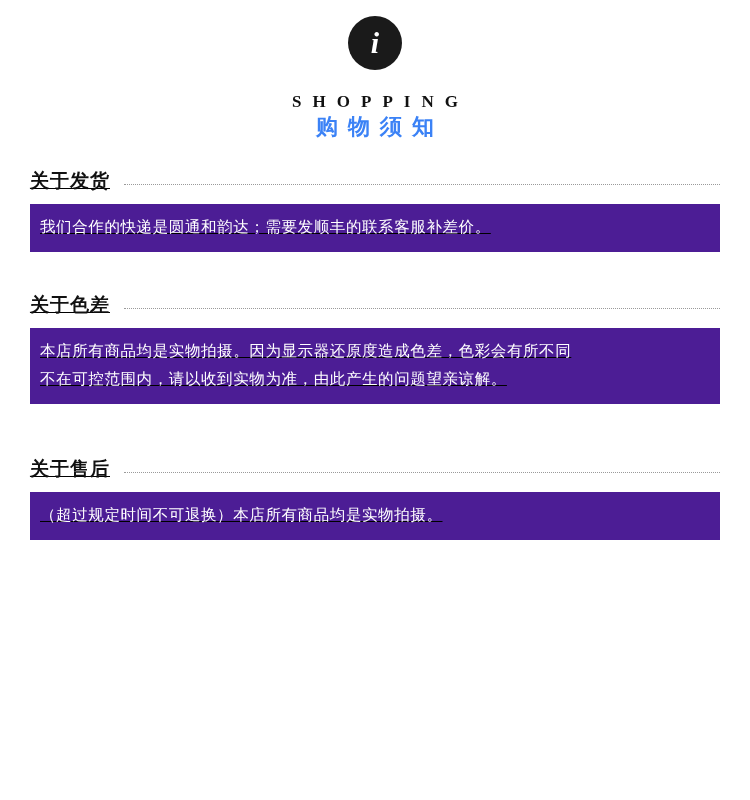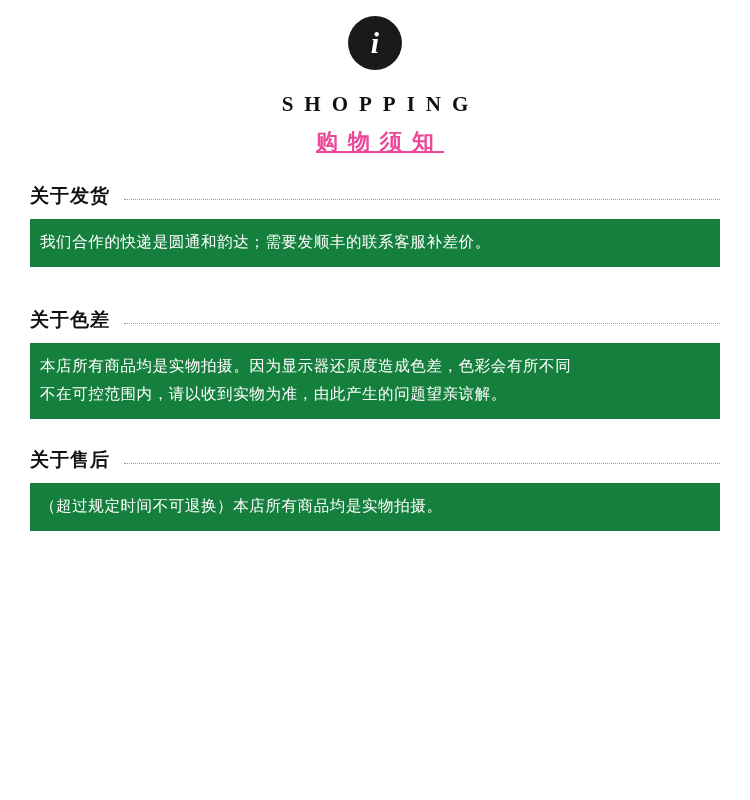--- a/index.html
+++ b/index.html
@@ -43,44 +43,44 @@
     line-height: 54px;
     text-align: center;
     color: #ffffff;
     font-family: "Liberation Serif", "DejaVu Serif", serif;
     font-size: 30px;
     font-weight: bold;
     font-style: italic;
   }
   .title-en {
     margin-top: 22px;
-    font-size: 21px;
+    font-size: 17px;
     letter-spacing: 11px;
     font-weight: bold;
     color: #111111;
     text-indent: 11px;
     font-family: "Liberation Serif", "DejaVu Serif", serif;
   }
   .title-cn {
-    margin-top: 10px;
+    margin-top: 0;
     font-size: 22px;
     letter-spacing: 10px;
     font-weight: bold;
-    color: #ec4899;
+    color: #3b82f6;
     text-indent: 10px;
-    text-decoration: underline;
   }
 
   
   .sections {
     margin-top: 26px;
     padding: 0 30px;
   }
   .section {
     margin-bottom: 34px;
+    text-decoration: underline;
   }
   .section:last-child { margin-bottom: 0; }
 
   .section-head {
     display: flex;
     align-items: center;
     margin-bottom: 10px;
   }
   .section-title {
     font-size: 19px;
@@ -92,35 +92,35 @@
   .section-rule {
     flex: 1 1 auto;
     height: 0;
     margin-left: 14px;
     border-top: 1px dotted #9a9a9a;
     position: relative;
     top: 3px;
   }
 
   .black-block {
-    background: #15803d;
+    background: #4c1d95;
     color: #ffffff;
     padding: 9px 10px 11px 10px;
   }
   .black-line {
     font-size: 15.5px;
     line-height: 28px;
     letter-spacing: 0.6px;
     white-space: nowrap;
   }
 
   
   .s-fahuo { margin-bottom: 40px; }
   .s-caizhi { margin-bottom: 52px; }
-  .s-sechai { margin-bottom: 28px; }
+  .s-sechai { margin-bottom: 52px; }
 </style>
 </head>
 <body>
 
 <div class="page">
 
   <div class="header">
     <div class="info-badge">
       <span class="glyph">i</span>
     </div>

